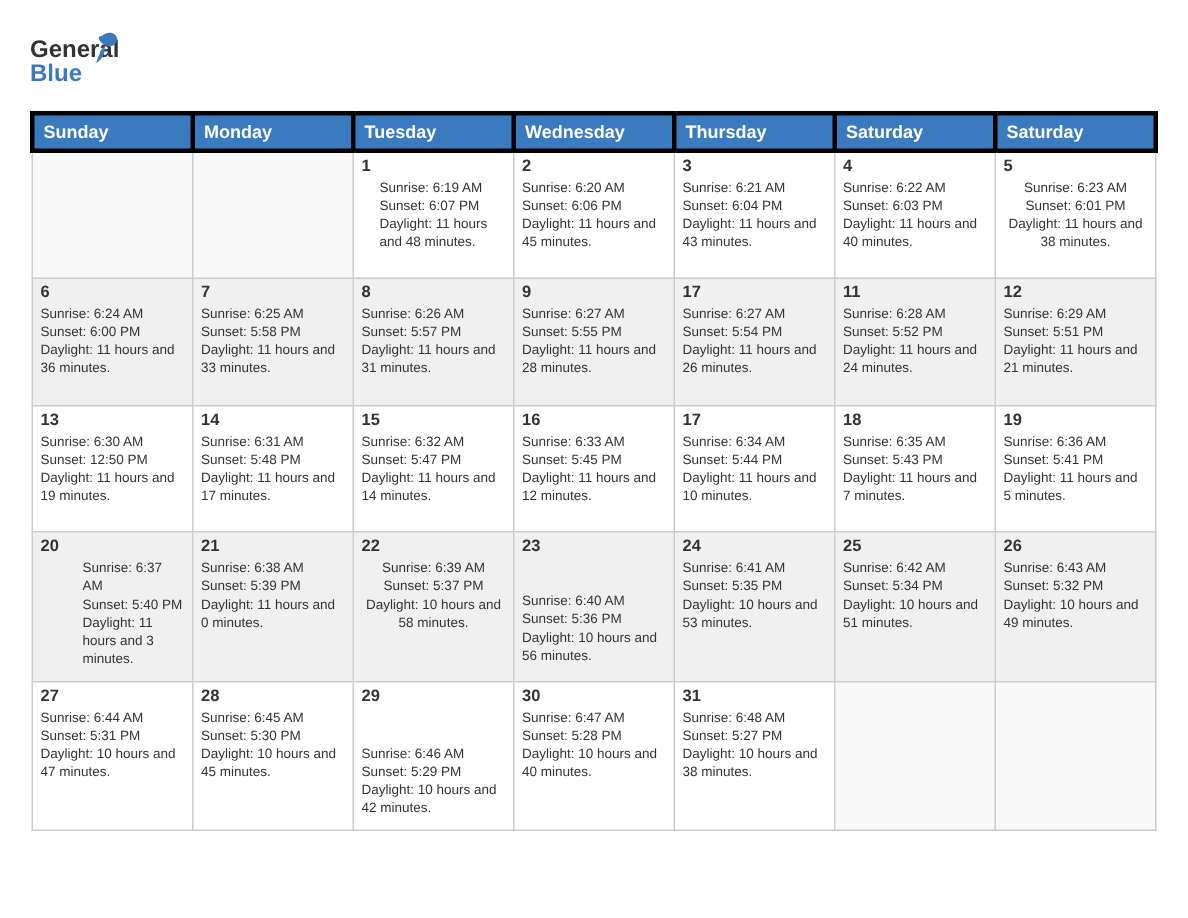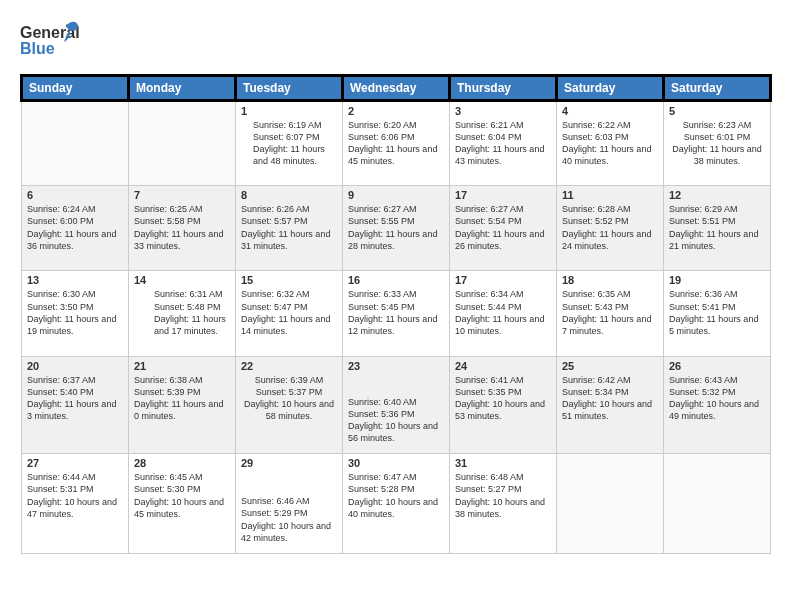--- a/index.html
+++ b/index.html
@@ -196,26 +196,26 @@
             <span class="day-number">12</span>
             <div class="day-info" style="white-space: pre-line;">Sunrise: 6:29 AM
 Sunset: 5:51 PM
 Daylight: 11 hours and 21 minutes.</div>
           </td>
         </tr>
         <tr>
           <td>
             <span class="day-number">13</span>
             <div class="day-info" style="white-space: pre-line;">Sunrise: 6:30 AM
-Sunset: 3:50 PM
+Sunset: 12:50 PM
 Daylight: 11 hours and 19 minutes.</div>
           </td>
           <td>
             <span class="day-number">14</span>
-            <div class="day-info" style="white-space: pre-line; margin-left: 20px;">Sunrise: 6:31 AM
+            <div class="day-info" style="white-space: pre-line;">Sunrise: 6:31 AM
 Sunset: 5:48 PM
 Daylight: 11 hours and 17 minutes.</div>
           </td>
           <td>
             <span class="day-number">15</span>
             <div class="day-info" style="white-space: pre-line;">Sunrise: 6:32 AM
 Sunset: 5:47 PM
 Daylight: 11 hours and 14 minutes.</div>
           </td>
           <td>
@@ -239,21 +239,21 @@
           <td>
             <span class="day-number">19</span>
             <div class="day-info" style="white-space: pre-line;">Sunrise: 6:36 AM
 Sunset: 5:41 PM
 Daylight: 11 hours and 5 minutes.</div>
           </td>
         </tr>
         <tr>
           <td>
             <span class="day-number">20</span>
-            <div class="day-info" style="white-space: pre-line;">Sunrise: 6:37 AM
+            <div class="day-info" style="white-space: pre-line; margin-left: 28px;">Sunrise: 6:37 AM
 Sunset: 5:40 PM
 Daylight: 11 hours and 3 minutes.</div>
           </td>
           <td>
             <span class="day-number">21</span>
             <div class="day-info" style="white-space: pre-line;">Sunrise: 6:38 AM
 Sunset: 5:39 PM
 Daylight: 11 hours and 0 minutes.</div>
           </td>
           <td>

